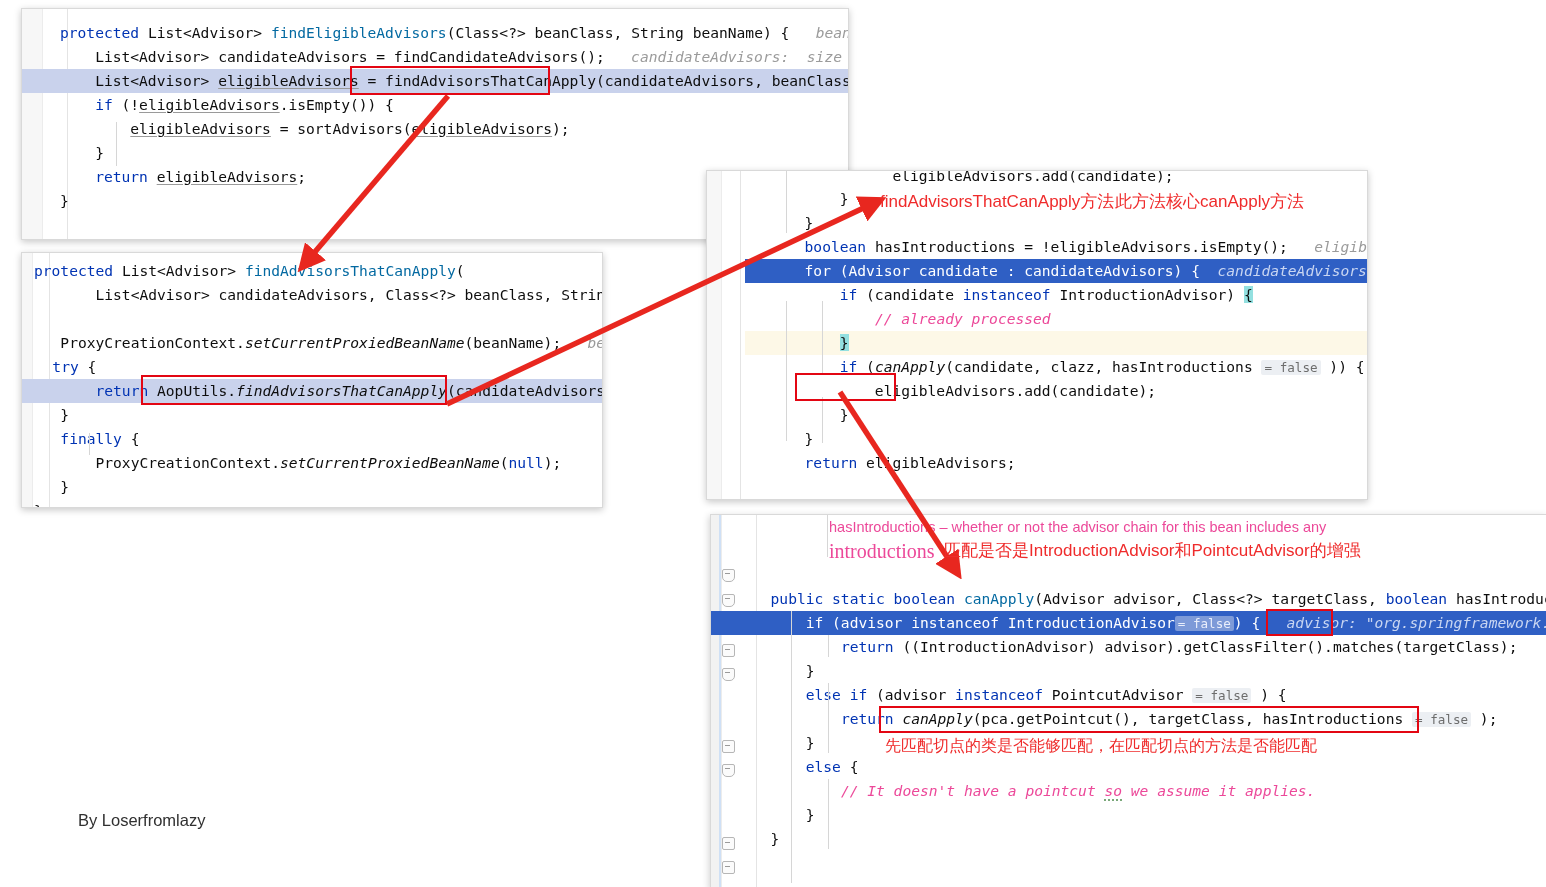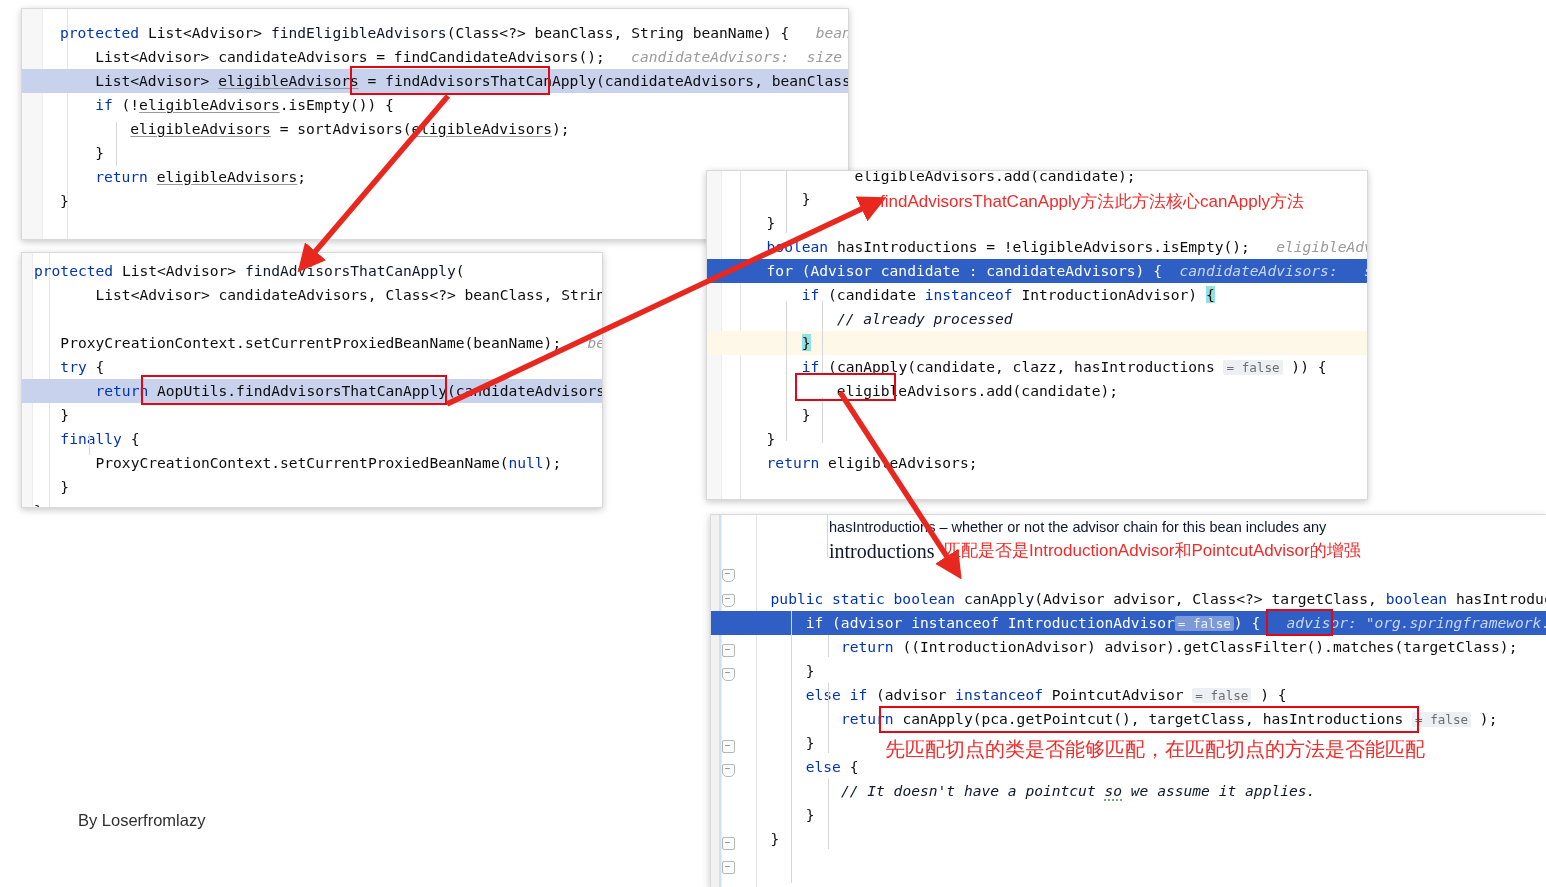--- a/index.html
+++ b/index.html
@@ -28,24 +28,24 @@
   .ln .txt{position:relative;display:inline-block;padding-left:0;}
   
   .hl-caret{background:#c9d2ec;}
   .hl-sel{background:#2f5fc4;color:#ffffff;}
   .hl-sel .kw,.hl-sel .str,.hl-sel .num,.hl-sel .cmt,.hl-sel .hint,.hl-sel .fn{color:#ffffff;}
   .hl-sel .hint{color:#c9d6f2;}
   .hl-cream{background:#fdf8e7;}
 
   
   .kw{color:#0033b3;}
-  .fn{color:#0f172a;margin-top:30px;}
-  .cmt{color:#0f172a;font-style:italic;}
+  .fn{color:#0369a1;margin-top:30px;}
+  .cmt{color:#ec4899;font-style:italic;}
   .hint{color:#9b9b9b;font-style:italic;}
-  .it{}
+  .it{font-style:italic;}
   .und{text-decoration:underline;text-decoration-color:#9a9a9a;text-underline-offset:2px;}
   .brace{background:#93e0e0;}
   .val{
     background:#eceff3;color:#6d6d6d;font-size:12.6px;
     border-radius:2px;padding:0 3px;font-style:normal;
   }
   .hl-sel .val{background:#7d9ad8;color:#e9eefb;}
   .squig{border-bottom:2px dotted #7aa87a;}
 
   
@@ -71,21 +71,21 @@
   
   .rbox{
     position:absolute;border:2.2px solid #e30613;box-sizing:border-box;
     pointer-events:none;
   }
   .note{
     position:absolute;color:#ef2b2b;white-space:nowrap;
     font-family:"Liberation Sans",sans-serif;
     font-size:17px;font-weight:400;
   }
-  .note.small{font-size:20px;text-align:right;}
+  .note.small{font-size:16px;text-align:right;}
   svg.arrows{position:absolute;left:0;top:0;width:1546px;height:887px;overflow:visible;pointer-events:none;}
   .sig{
     position:absolute;color:#303030;font-size:16.5px;
     font-family:"Liberation Sans",sans-serif;
   }
 </style>
 </head>
 <body>
 
 <div class="stage">
@@ -107,36 +107,36 @@
   </div>
 
   <div class="panel" style="left:21px;top:252px;width:580px;height:254px;">
     <div class="strip" style="left:0;width:10px;"></div>
     <div class="stripline" style="left:27px;"></div>
     <div class="lines" style="padding-top:6px;">
       <div class="ln"><span class="txt" style="padding-left:12px;"><span class="kw">protected </span>List&lt;Advisor&gt; <span class="fn">findAdvisorsThatCanApply</span>(</span></div>
       <div class="ln"><span class="txt" style="padding-left:12px;">       List&lt;Advisor&gt; candidateAdvisors, Class&lt;?&gt; beanClass, String bea</span></div>
       <div class="ln"><span class="txt" style="padding-left:12px;">&nbsp;</span></div>
       <div class="ln"><span class="txt" style="padding-left:12px;">   ProxyCreationContext.<span class="it">setCurrentProxiedBeanName</span>(beanName);<span class="hint">   beanName</span></span></div>
-      <div class="ln"><span class="txt" style="padding-left:12px;">   <span class="kw">try</span> {</span></div>
+      <div class="ln"><span class="txt" style="padding-left:4px;">   <span class="kw">try</span> {</span></div>
       <div class="ln hl-caret"><span class="txt" style="padding-left:12px;">       <span class="kw">return</span> AopUtils.<span class="it">findAdvisorsThatCanApply</span>(candidateAdvisors, bea</span></div>
       <div class="ln"><span class="txt" style="padding-left:12px;">   }</span></div>
       <div class="ln"><span class="txt" style="padding-left:12px;">   <span class="kw">finally</span> {</span></div>
       <div class="ln"><span class="txt" style="padding-left:12px;">       ProxyCreationContext.<span class="it">setCurrentProxiedBeanName</span>(<span class="kw">null</span>);</span></div>
       <div class="ln"><span class="txt" style="padding-left:12px;">   }</span></div>
       <div class="ln"><span class="txt" style="padding-left:12px;">}</span></div>
     </div>
 
     <div class="guide" style="left:67px;top:180px;height:22px;"></div>
   </div>
 
   <div class="panel" style="left:706px;top:170px;width:660px;height:328px;">
     <div class="strip" style="left:0;width:14px;"></div>
     <div class="stripline" style="left:33px;"></div>
-    <div class="lines" style="padding-top:-6px;">
+    <div class="lines" style="padding-top:-6px;padding-left:38px;">
       <div class="ln" style="height:16px;line-height:10px;overflow:hidden;"><span class="txt" style="padding-left:42px;">            eligibleAdvisors.add(candidate);</span></div>
       <div class="ln"><span class="txt" style="padding-left:42px;">      }</span></div>
       <div class="ln"><span class="txt" style="padding-left:42px;">  }</span></div>
       <div class="ln"><span class="txt" style="padding-left:42px;">  <span class="kw">boolean</span> hasIntroductions = !eligibleAdvisors.isEmpty();<span class="hint">   eligibleAdvisors:</span></span></div>
       <div class="ln hl-sel"><span class="txt" style="padding-left:42px;"><span class="kw">  for</span> (Advisor candidate : candidateAdvisors) {<span class="hint">  candidateAdvisors:   size = 3</span></span></div>
       <div class="ln"><span class="txt" style="padding-left:42px;">      <span class="kw">if</span> (candidate <span class="kw">instanceof</span> IntroductionAdvisor) <span class="brace">{</span></span></div>
       <div class="ln"><span class="txt" style="padding-left:42px;">          <span class="cmt">// already processed</span></span></div>
       <div class="ln hl-cream"><span class="txt" style="padding-left:42px;">      <span class="brace">}</span></span></div>
       <div class="ln"><span class="txt" style="padding-left:42px;">      <span class="kw">if</span> (<span class="it">canApply</span>(candidate, clazz, hasIntroductions <span class="val">= false</span> )) {</span></div>
       <div class="ln"><span class="txt" style="padding-left:42px;">          eligibleAdvisors.add(candidate);</span></div>

